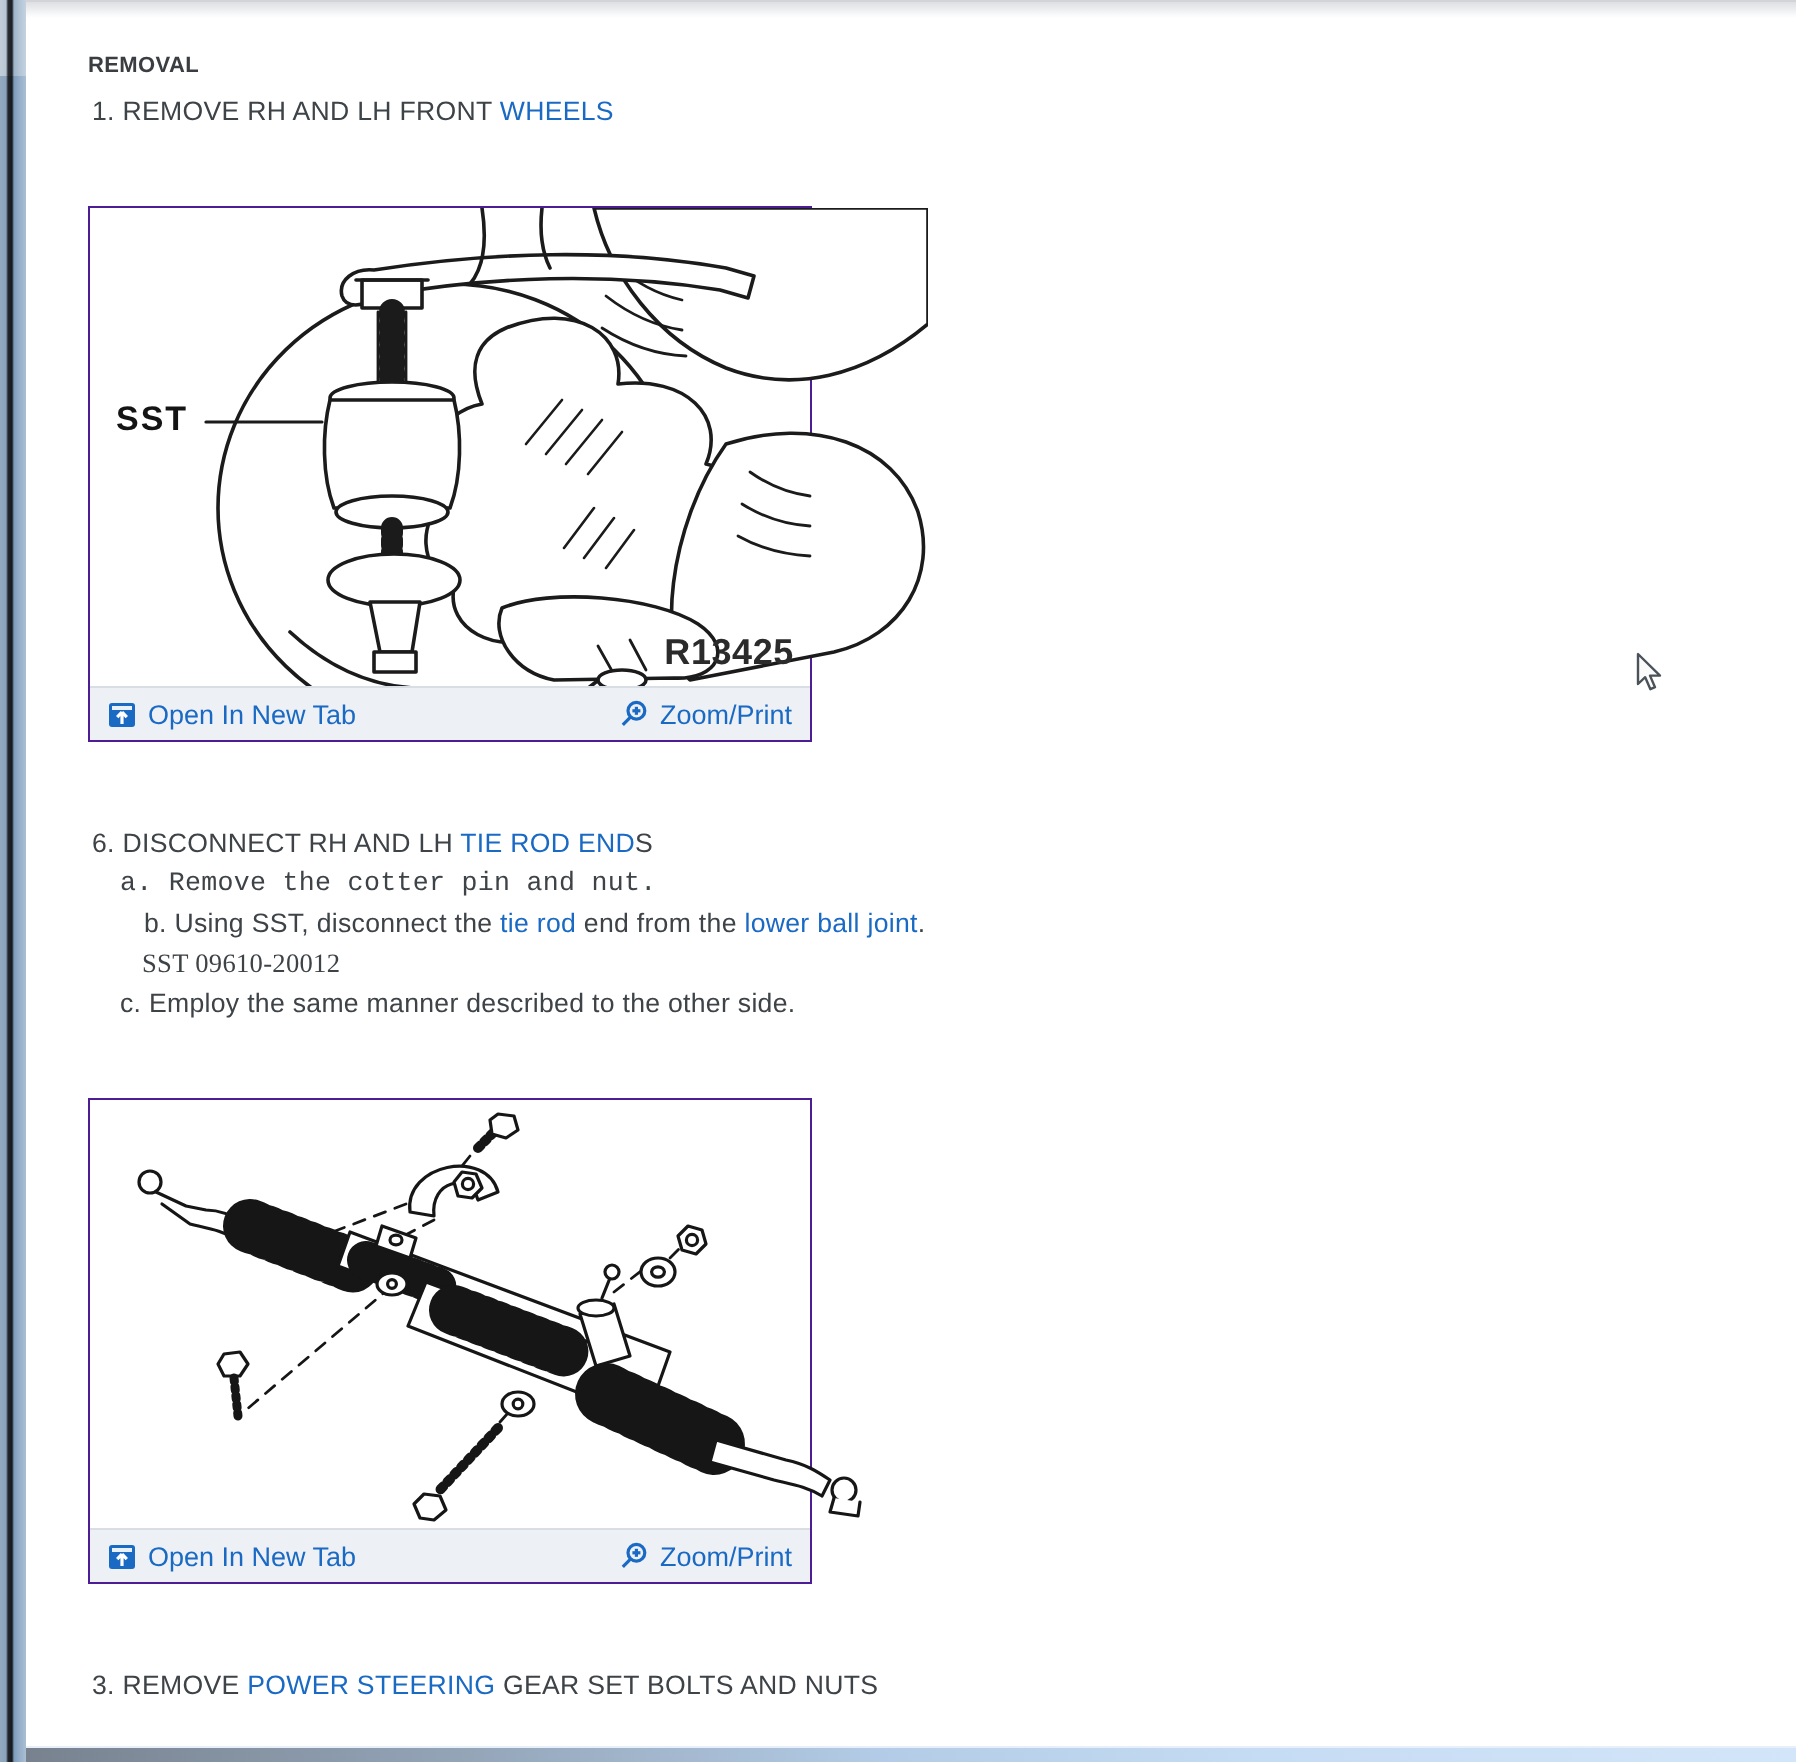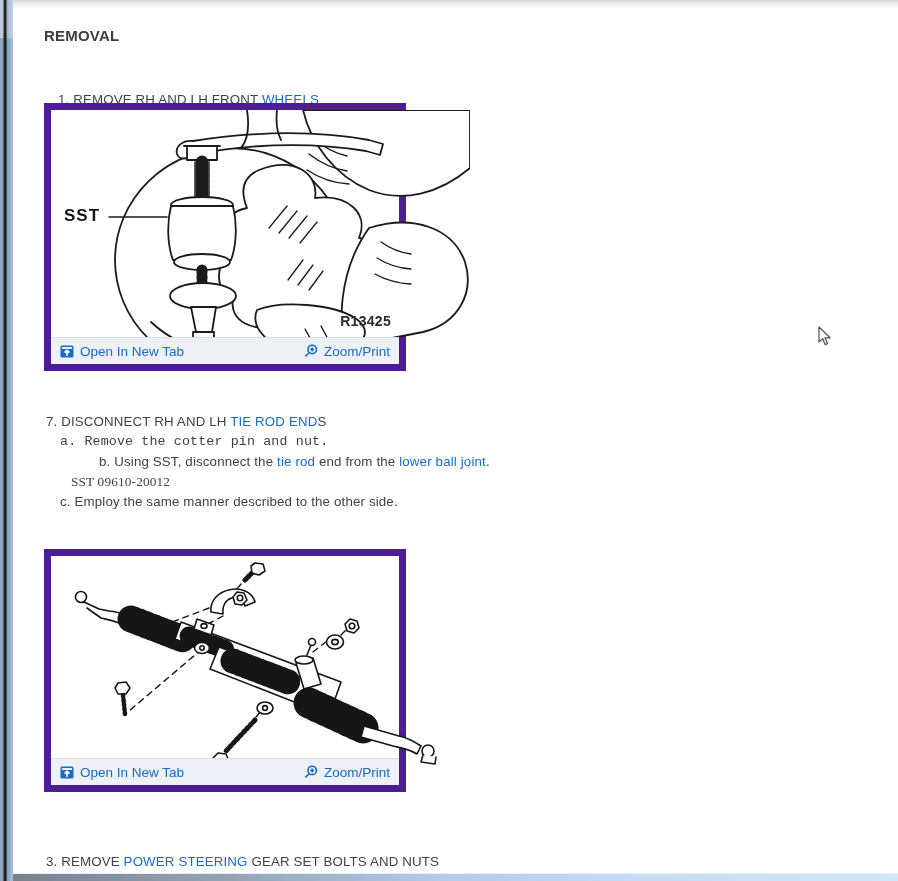--- a/index.html
+++ b/index.html
@@ -28,36 +28,36 @@
     border-top:1px solid #d2d4d7;box-sizing:border-box;
   }
   .bottom-bar{
     position:absolute;left:13px;top:873px;right:0;height:8px;
     background:linear-gradient(to right,#78828f 0%,#94a5b8 25%,#b3cbe6 48%,#c6dcf4 70%,#d3e5f8 100%);
     border-top:1px solid #e7eff8;box-sizing:border-box;
   }
   
   .heading{
     position:absolute;left:44px;top:27px;
-    font-size:15px;font-weight:bold;letter-spacing:.2px;color:#3a3e42;
+    font-size:11px;font-weight:bold;letter-spacing:.2px;color:#3a3e42;
   }
   .step-line{
     position:absolute;font-size:13.3px;letter-spacing:.15px;color:#3e4347;white-space:pre;
   }
   .link{color:#1a6ac4;cursor:pointer;}
   
   .panel{
     position:absolute;left:44px;width:362px;
-    border:7px solid #4c1d95;background:#fde047;box-sizing:border-box;
+    border:1px solid #4c1d95;background:#fde047;box-sizing:border-box;
   }
   .panel-img{position:relative;width:100%;background:#fff;}
   .panel-img svg{display:block;}
   .fig-ref{
-    position:absolute;right:8px;bottom:20px;
-    font-size:14px;font-weight:bold;color:#2b2b2b;letter-spacing:.3px;
+    position:absolute;right:8px;bottom:6px;
+    font-size:18px;font-weight:bold;color:#2b2b2b;letter-spacing:.3px;
   }
   .sst-label{
     position:absolute;left:13px;top:96px;
     font-size:17px;font-weight:600;color:#141414;letter-spacing:1px;
   }
   .panel-footer{
     position:absolute;left:0;right:0;bottom:0;height:27px;
     background:#edf0f4;border-top:1px solid #d9dee4;box-sizing:border-box;
     display:flex;align-items:center;justify-content:space-between;
     padding:0 9px;font-size:13.5px;
@@ -70,21 +70,21 @@
 </head>
 <body>
 
 <div class="desktop-edge"></div>
 <div class="desktop-edge-top"></div>
 <div class="top-shadow"></div>
 <div class="bottom-bar"></div>
 
 <div class="heading">REMOVAL</div>
 
-<div class="step-line" style="left:58px;top:48px;margin-top:44px;"><span>1. REMOVE RH AND LH FRONT </span><span class="link">WHEELS</span></div>
+<div class="step-line" style="left:46px;top:48px;"><span>1. REMOVE RH AND LH FRONT </span><span class="link">WHEELS</span></div>
 
 <div class="panel" style="top:103px;height:268px;">
   <div class="panel-img" style="height:239px;">
     <svg viewBox="0 0 419 239" width="419" height="239" fill="none" stroke="#1b1b1b" stroke-width="1.8" stroke-linecap="round" stroke-linejoin="round">
 
       <ellipse cx="180" cy="150" rx="116" ry="112"></ellipse>
       <path d="M100,212 q28,26 62,28"></path>
 
       <path d="M252,0 C260,34 284,66 318,80 C352,93 388,84 419,58 L419,0 Z" fill="#fff"></path>
       <path d="M262,28 q16,14 34,18 M258,44 q18,14 38,17 M256,60 q20,13 42,14" stroke-width="1.4"></path>
@@ -138,23 +138,23 @@
             <line x1="5.1" y1="8.7" x2="1.4" y2="12.4"></line>
             <line x1="6.2" y1="5.4" x2="10.2" y2="5.4"></line>
             <line x1="8.2" y1="3.4" x2="8.2" y2="7.4"></line>
           </svg>
       </span>
       <span>Zoom/Print</span>
     </div>
   </div>
 </div>
 
-<div class="step-line" style="left:46px;top:414px;"><span>7. DISCONNECT RH AND LH </span><span class="link">TIE ROD END</span><span>S</span></div>
+<div class="step-line" style="left:46px;top:414px;"><span>6. DISCONNECT RH AND LH </span><span class="link">TIE ROD END</span><span>S</span></div>
 <div class="step-line" style="left:60px;top:434px;font-family:Liberation Mono, monospace;">a. Remove the cotter pin and nut.</div>
-<div class="step-line" style="left:75px;top:454px;padding-left:24px;"><span>b. Using SST, disconnect the </span><span class="link">tie rod</span><span> end from the </span><span class="link">lower ball joint</span><span>.</span></div>
+<div class="step-line" style="left:48px;top:454px;padding-left:24px;"><span>b. Using SST, disconnect the </span><span class="link">tie rod</span><span> end from the </span><span class="link">lower ball joint</span><span>.</span></div>
 <div class="step-line" style="left:71px;top:474px;font-family:Liberation Serif, serif;">SST 09610-20012</div>
 <div class="step-line" style="left:60px;top:494px;text-align:right;">c. Employ the same manner described to the other side.</div>
 
 <div class="panel" style="top:549px;height:243px;">
   <div class="panel-img" style="height:214px;">
     <svg viewBox="0 0 419 214" width="419" height="214" fill="none" stroke="#161616" stroke-width="1.6" stroke-linecap="round" stroke-linejoin="round">
 
       <g stroke-dasharray="6 5" stroke-width="1.4">
         <line x1="151" y1="93" x2="78" y2="155"></line>
         <line x1="158" y1="52" x2="116" y2="68"></line>
@@ -232,19 +232,19 @@
             <line x1="5.1" y1="8.7" x2="1.4" y2="12.4"></line>
             <line x1="6.2" y1="5.4" x2="10.2" y2="5.4"></line>
             <line x1="8.2" y1="3.4" x2="8.2" y2="7.4"></line>
           </svg>
       </span>
       <span>Zoom/Print</span>
     </div>
   </div>
 </div>
 
-<div class="step-line" style="left:46px;top:854px;"><span>3. REMOVE </span><span class="link">POWER STEERING</span><span> GEAR SET BOLTS AND NUTS</span></div>
+<div class="step-line" style="left:46px;top:835px;"><span>3. REMOVE </span><span class="link">POWER STEERING</span><span> GEAR SET BOLTS AND NUTS</span></div>
 
 <div class="cursor">
   <svg width="13" height="20" viewBox="0 0 13 20">
     <path d="M1 1 L1 16 L4.6 12.6 L7.2 18.6 L9.5 17.6 L7 11.8 L12 11.8 Z" fill="#fbfbfb" stroke="#4c525a" stroke-width="1.2" stroke-linejoin="round"></path>
   </svg>
 </div>
 
 </body></html>

